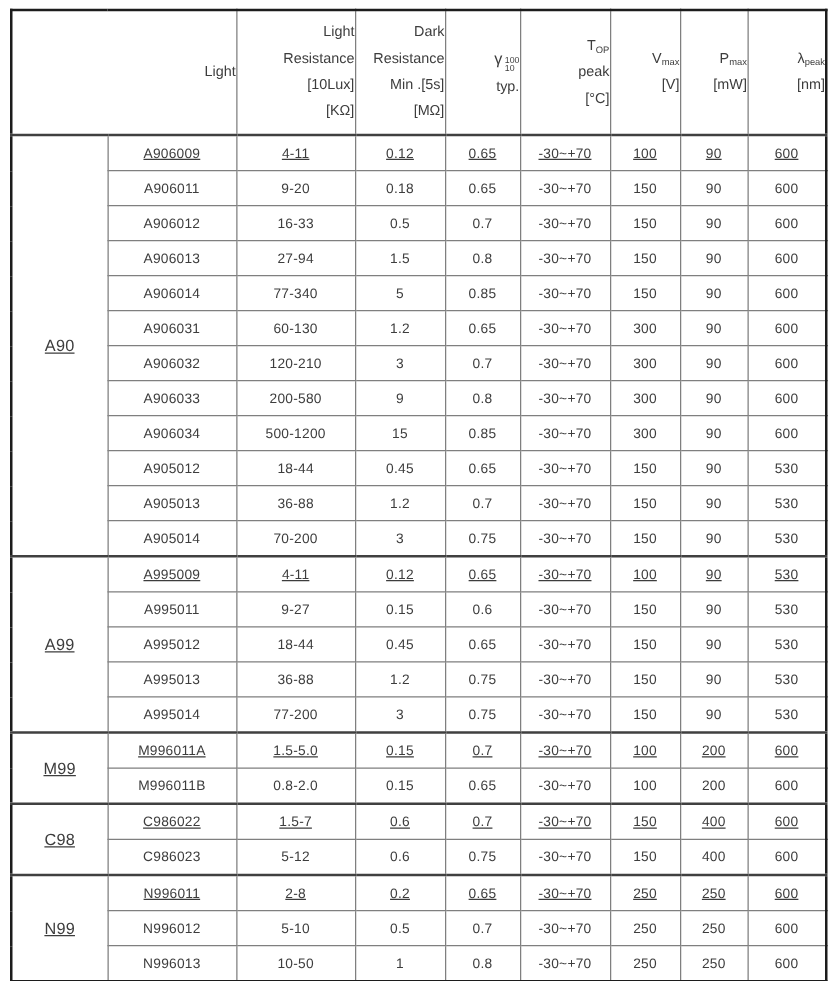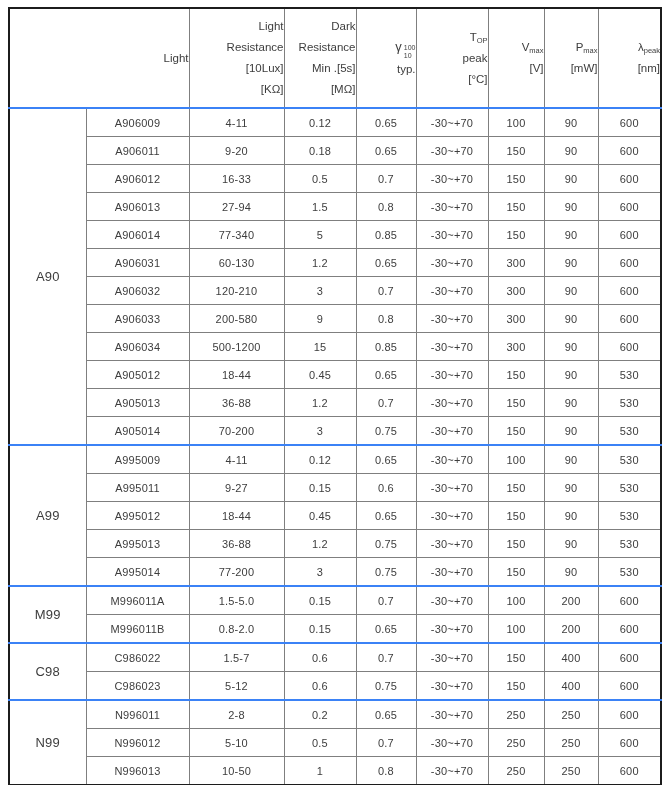--- a/index.html
+++ b/index.html
@@ -38,21 +38,22 @@
     height: 98px;
     border-bottom: 2px solid #1c1c1c;
     font-size: 11.5px;
   }
   tbody td {
     height: 27px;
     font-size: 11px;
     letter-spacing: 0.2px;
   }
   tbody tr.group-start td {
-    border-top: 2px solid #3b82f6;
+    border-top: 2px solid #404040;
+    text-decoration: underline;
   }
   .hl {
     line-height: 21px;
     font-size: 11.5px;
     text-align: right;
   }
   .type-head {
     font-size: 11.5px;
   }
   sub.sm {

